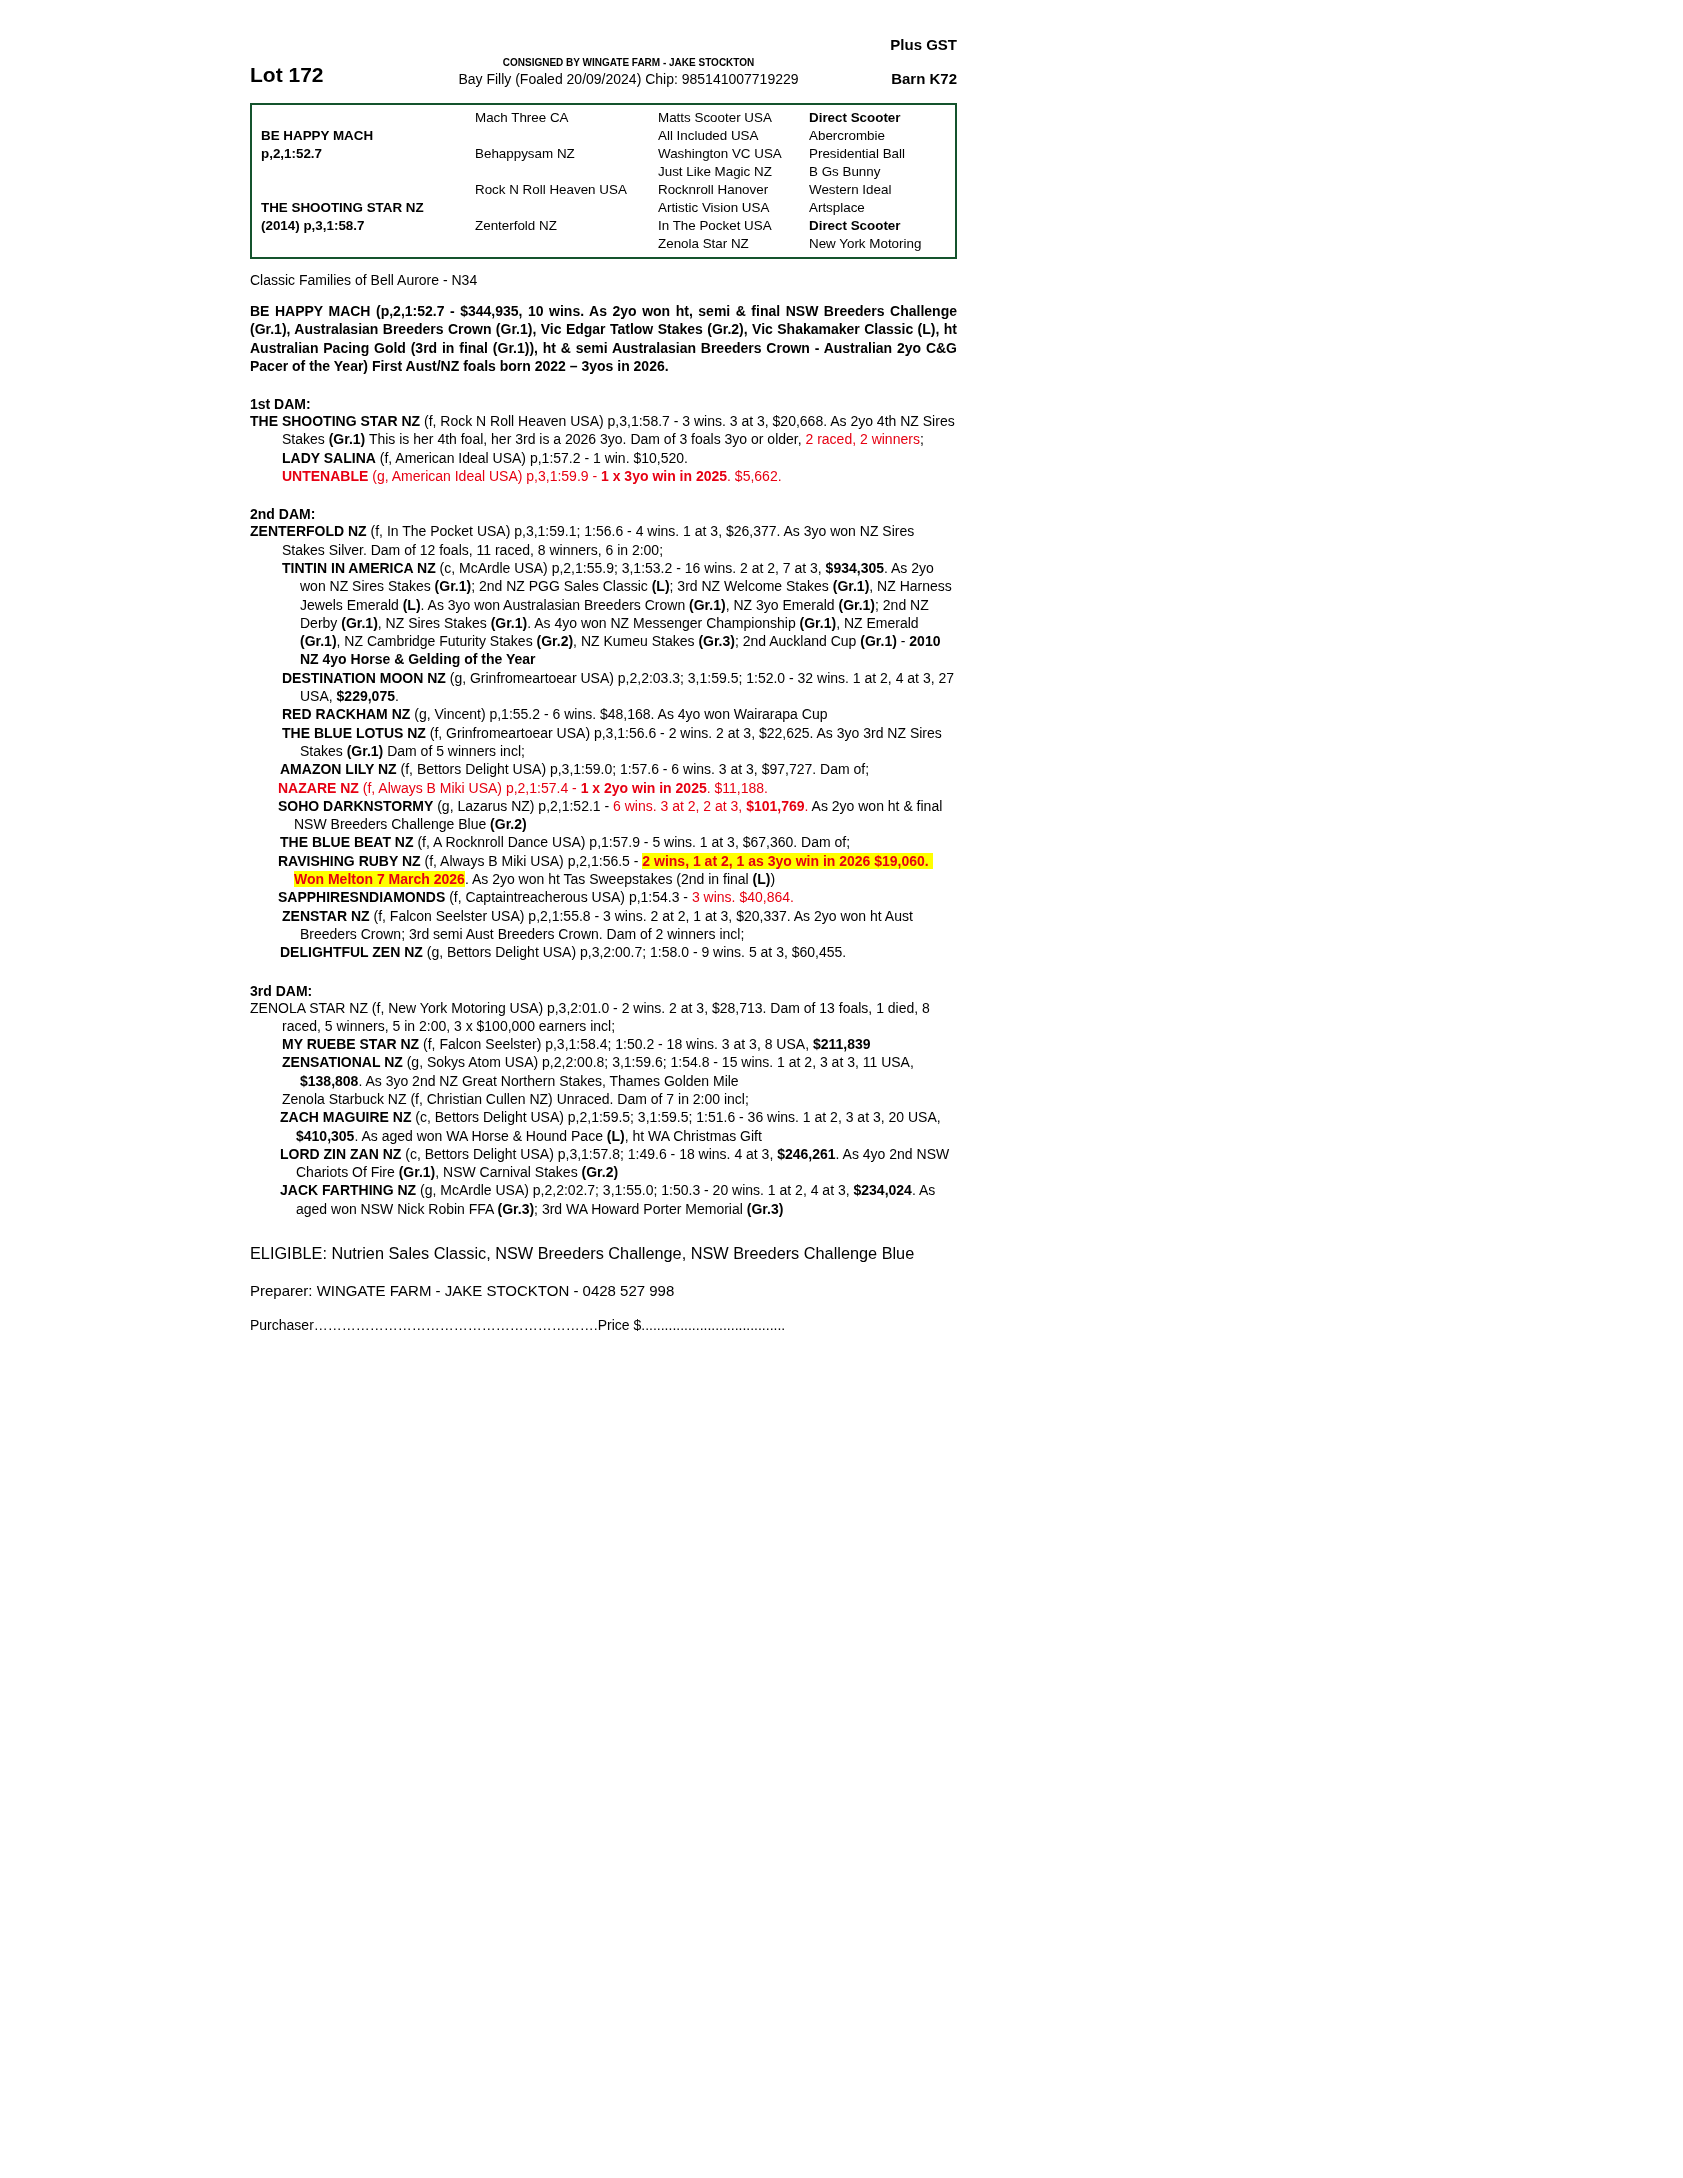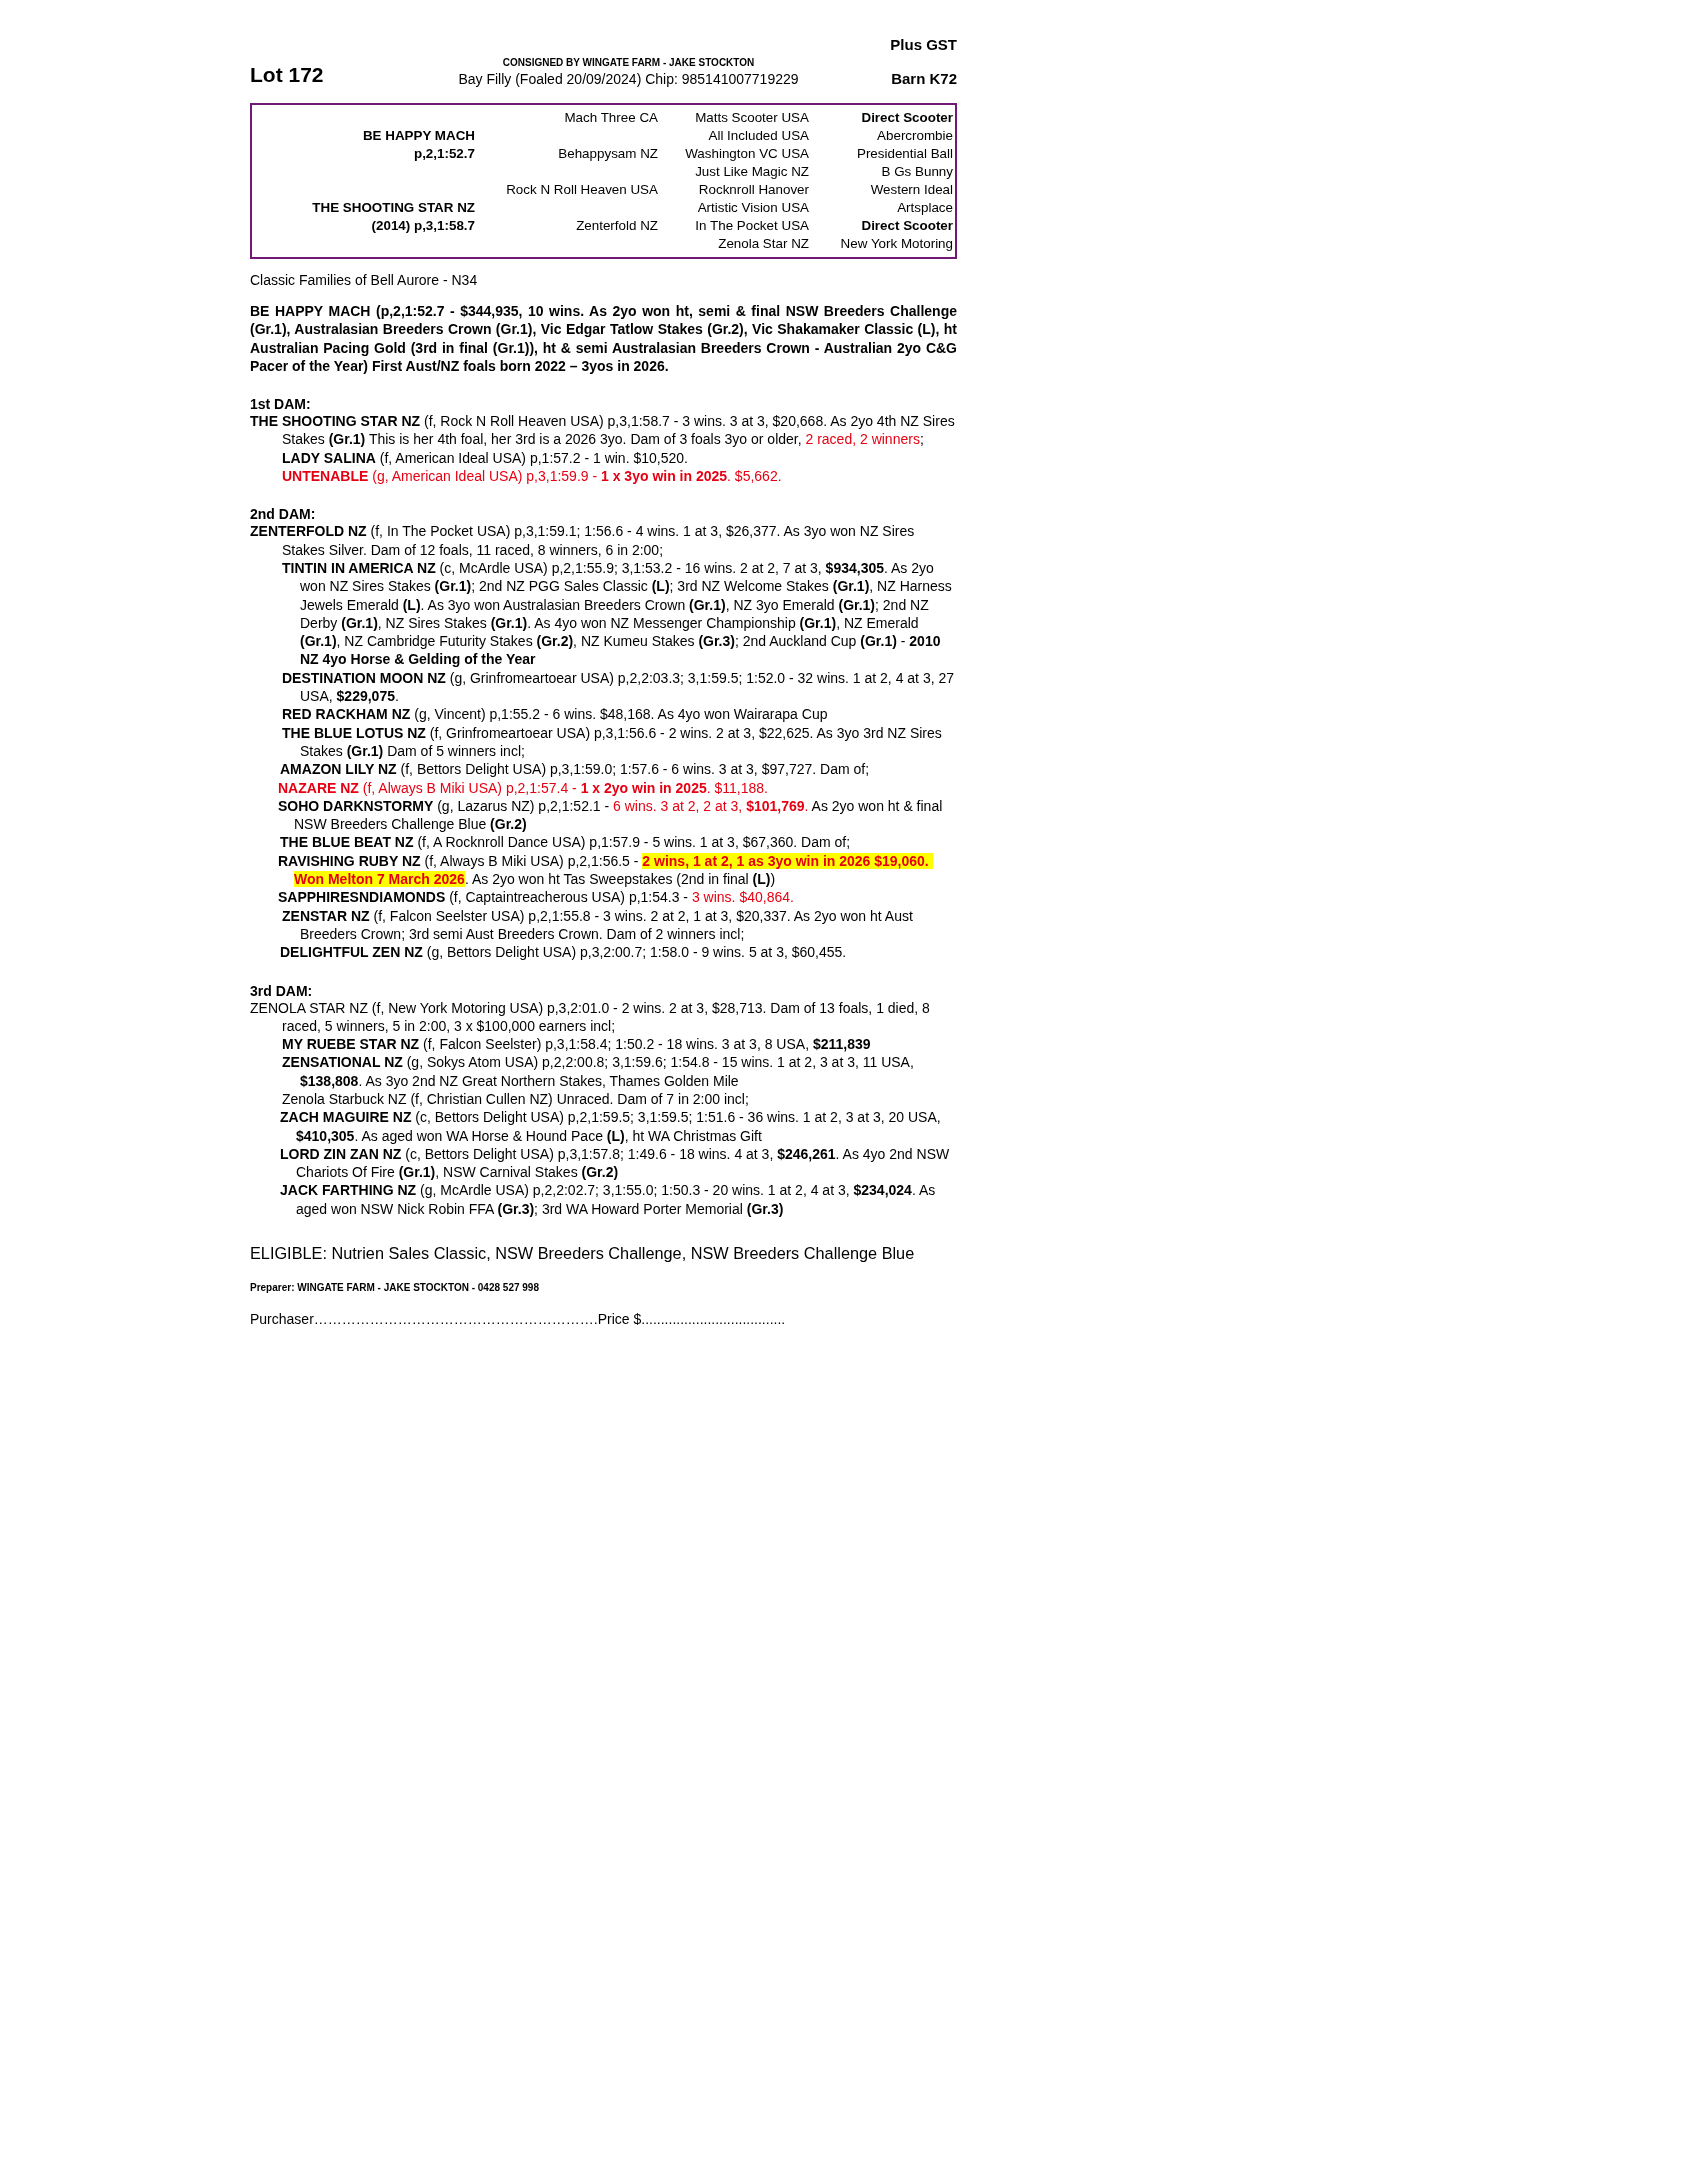--- a/index.html
+++ b/index.html
@@ -13,21 +13,21 @@
   
   .hdr { display:flex; align-items:flex-end; }
   .hdr-lot { width:149px; font-size:21px; font-weight:bold; }
   .hdr-center { flex:1; text-align:center; }
   .hdr-consigned { font-size:10px; font-weight:bold; }
   .hdr-desc { font-size:14px; margin-top:3px; }
   .hdr-right { width:99px; text-align:right; font-size:15px; font-weight:bold; }
   .hdr-barn { margin-top:17px; }
 
   
-  .ped-box { margin-top:16px; border:2px solid #701a75; padding:4px 0 4px 9px;text-align:right; }
+  .ped-box { margin-top:16px; border:2px solid #14532d; padding:4px 0 4px 9px; }
   .ped-grid { display:grid; grid-template-columns:214px 183px 151px 144px; grid-auto-rows:18px; }
   .pcell { font-size:13.4px; line-height:18px; white-space:nowrap; overflow:hidden; }
   .pcell.b { font-weight:bold; }
 
   .families { margin-top:13px; font-size:14px; }
 
   
   .ped-text { margin-top:2px; }
   .sire-para { margin-top:14px; }
   .dam-heading { font-weight:bold; font-size:14px; margin-top:21px; }
@@ -38,21 +38,21 @@
   .entry.i2 { margin-left:30px; padding-left:16px; text-indent:-16px; }
   .entry.i3 { margin-left:44px; text-indent:-16px; }
   .entry.just { text-align:justify; padding-left:0; text-indent:0; }
   .b { font-weight:bold; }
   .red { color:var(--red,#e60012); }
   .hl { background:var(--hl,#ffff00); }
 
   
   .eligible { margin-top:24px; font-size:16.3px; line-height:22px; padding-left:91px; text-indent:-91px; }
   .eligible .b { font-weight:normal; }
-  .preparer { margin-top:18px; font-size:10px; font-weight:bold; }
+  .preparer { margin-top:18px; font-size:15px; font-weight:normal; }
   .purchaser { margin-top:18px; font-size:14px; }
 </style>
 </head>
 <body>
 
 <div class="page">
 
   <div class="hdr">
     <div class="hdr-lot">Lot 172</div>
     <div class="hdr-center">

